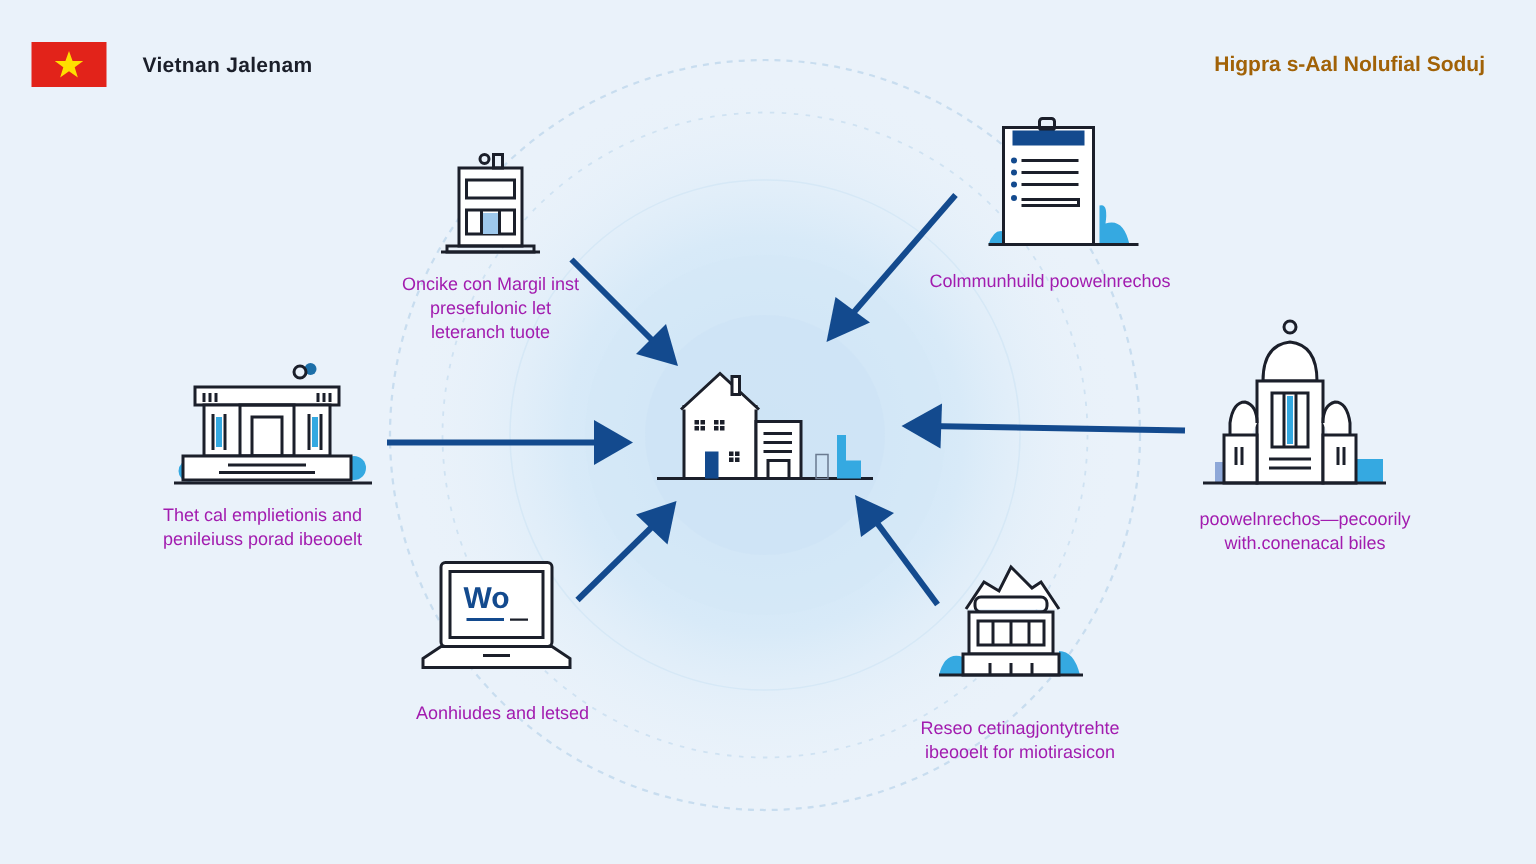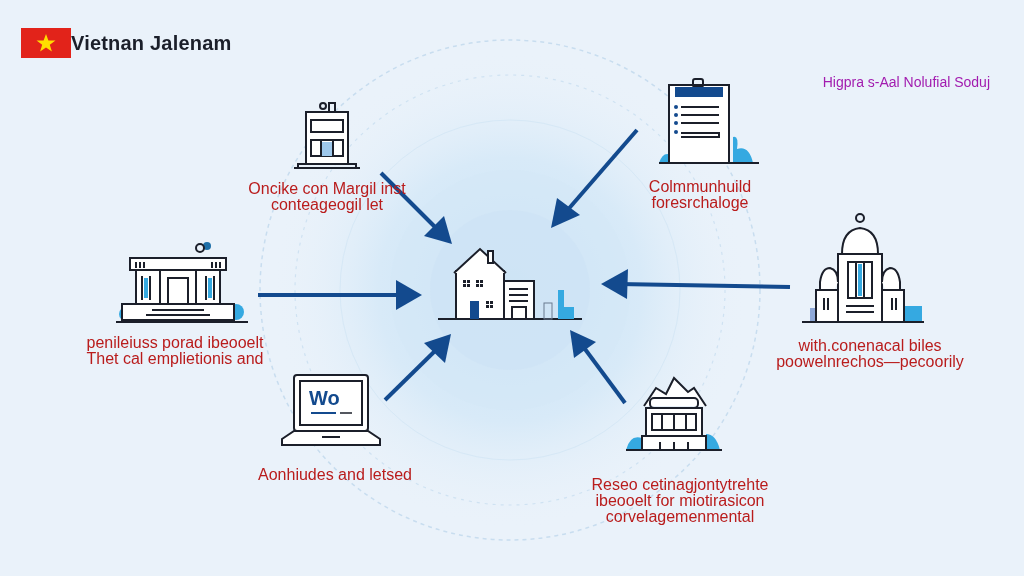--- a/index.html
+++ b/index.html
@@ -1,24 +1,24 @@
 <!DOCTYPE html>
 <html><head>
 <meta charset="utf-8">
 <style>
   html,body{margin:0;padding:0;}
   body{width:1024px;height:576px;overflow:hidden;background:#eaf2fa;font-family:"Liberation Sans",sans-serif;color:#1d2330;position:relative;}
   .bg{position:absolute;inset:0;}
   .hdr-left{position:absolute;left:21px;top:28px;display:flex;align-items:center;}
   .flag{width:50px;height:30px;background:#e2231a;position:relative;}
   .flag svg{position:absolute;left:15px;top:5px;}
-  .brand{margin-left:0;font-size:20px;font-weight:bold;color:#1b1f2a;letter-spacing:0.2px;}
-  .hdr-right{position:absolute;right:34px;top:34px;font-size:14px;font-weight:normal;color:#a21caf;margin-top:40px;}
+  .brand{margin-left:24px;font-size:14px;font-weight:bold;color:#1b1f2a;letter-spacing:0.2px;}
+  .hdr-right{position:absolute;right:34px;top:34px;font-size:14px;font-weight:bold;color:#a16207;}
   .node{position:absolute;text-align:center;}
-  .label{font-size:16px;line-height:16px;color:#b91c1c;}
+  .label{font-size:12px;line-height:16px;color:#a21caf;}
   .icon{position:absolute;}
 </style>
 </head>
 <body>
 
 <svg class="bg" width="1024" height="576" viewBox="0 0 1024 576">
   <defs>
     <radialGradient id="glow" cx="50%" cy="50%" r="50%">
       <stop offset="0%" stop-color="#c9e2f6"></stop>
       <stop offset="55%" stop-color="#d8eaf8"></stop>
@@ -110,21 +110,22 @@
     <rect x="19" y="40" width="32" height="16"></rect>
     <line x1="29" y1="40" x2="29" y2="56"></line>
       <line x1="41" y1="40" x2="41" y2="56"></line>
     <line x1="2" y1="68" x2="68" y2="68"></line>
       <rect x="6" y="64" width="58" height="4"></rect>
   </g>
   <rect x="30" y="42" width="10" height="14" fill="#9ec8ec"></rect>
 </svg>
 <div class="node label" style="left:232px;top:181px;width:190px">
   <div>Oncike con Margil inst</div>
-  <div>conteageogil let</div>
+  <div>presefulonic let</div>
+  <div>leteranch tuote</div>
 </div>
 
 <svg class="icon" style="left:657px;top:77px" width="104" height="90" viewBox="0 0 104 90">
   <path d="M2 86 Q6 74 14 78 L14 86Z" fill="#35a9e1"></path>
   <path d="M76 86 V60 Q82 58 80 72 Q92 68 96 86Z" fill="#35a9e1"></path>
   <g fill="none" stroke="#1b1f2a" stroke-width="2">
     <rect x="12" y="8" width="60" height="78" fill="#fff"></rect>
     <rect x="36" y="2" width="10" height="8" rx="2"></rect>
     <line x1="2" y1="86" x2="102" y2="86"></line>
     <line x1="24" y1="30" x2="62" y2="30"></line>
@@ -134,21 +135,21 @@
   </g>
   <rect x="18" y="10" width="48" height="10" fill="#134a8e"></rect>
   <g fill="#134a8e">
       <circle cx="19" cy="30" r="2"></circle>
       <circle cx="19" cy="38" r="2"></circle>
       <circle cx="19" cy="46" r="2"></circle>
       <circle cx="19" cy="55" r="2"></circle>
     </g>
 </svg>
 <div class="node label" style="left:600px;top:179px;width:200px">
-  <div>Colmmunhuild foresrchaloge</div>
+  <div>Colmmunhuild poowelnrechos</div>
 </div>
 
 <svg class="icon" style="left:112px;top:240px" width="140" height="86" viewBox="0 0 140 86">
   <circle cx="14" cy="74" r="7" fill="#35a9e1"></circle>
   <circle cx="124" cy="72" r="8" fill="#35a9e1"></circle>
   <circle cx="95" cy="6" r="4" fill="#1d6fa8"></circle>
   <g fill="none" stroke="#1b1f2a" stroke-width="2">
     <rect x="18" y="18" width="96" height="12" fill="#fff"></rect>
     <line x1="24" y1="22" x2="24" y2="28"></line>
       <line x1="28" y1="22" x2="28" y2="28"></line>
@@ -166,22 +167,22 @@
     <rect x="10" y="64" width="112" height="16" fill="#fff"></rect>
     <line x1="40" y1="70" x2="92" y2="70"></line>
       <line x1="34" y1="75" x2="98" y2="75"></line>
     <line x1="4" y1="82" x2="136" y2="82"></line>
     <circle cx="88" cy="8" r="4"></circle>
   </g>
   <rect x="32" y="38" width="4" height="20" fill="#35a9e1"></rect>
   <rect x="96" y="38" width="4" height="20" fill="#35a9e1"></rect>
 </svg>
 <div class="node label" style="left:82px;top:335px;width:186px">
+  <div>Thet cal emplietionis and</div>
   <div>penileiuss porad ibeooelt</div>
-  <div>Thet cal emplietionis and</div>
 </div>
 
 <svg class="icon" style="left:800px;top:210px" width="126" height="114" viewBox="0 0 126 114">
   <rect x="10" y="98" width="16" height="14" fill="#8ea8d8"></rect>
   <rect x="100" y="96" width="22" height="16" fill="#35a9e1"></rect>
   <g fill="none" stroke="#1b1f2a" stroke-width="2">
     <circle cx="60" cy="8" r="4"></circle>
     <path d="M42 44 Q42 20 60 18 Q78 20 78 44 Z" fill="#fff"></path>
     <rect x="38" y="44" width="44" height="68" fill="#fff"></rect>
     <rect x="48" y="52" width="24" height="36"></rect>
@@ -195,22 +196,22 @@
     <rect x="82" y="80" width="22" height="32" fill="#fff"></rect>
     <line x1="24" y1="88" x2="24" y2="100"></line>
       <line x1="28" y1="88" x2="28" y2="100"></line>
     <line x1="92" y1="88" x2="92" y2="100"></line>
       <line x1="96" y1="88" x2="96" y2="100"></line>
     <line x1="2" y1="112" x2="124" y2="112"></line>
   </g>
   <rect x="58" y="54" width="4" height="32" fill="#35a9e1"></rect>
 </svg>
 <div class="node label" style="left:770px;top:338px;width:200px">
+  <div>poowelnrechos—pecoorily</div>
   <div>with.conenacal biles</div>
-  <div>poowelnrechos—pecoorily</div>
 </div>
 
 <svg class="icon" style="left:280px;top:373px" width="104" height="78" viewBox="0 0 104 78">
   <g fill="none" stroke="#1b1f2a" stroke-width="2">
     <rect x="14" y="2" width="74" height="56" rx="3" fill="#fff"></rect>
     <rect x="20" y="8" width="62" height="44"></rect>
     <path d="M2 66 L14 58 H88 L100 66 V72 H2 Z" fill="#fff"></path>
     <line x1="42" y1="64" x2="60" y2="64"></line>
   </g>
   <text x="29" y="32" font-family="Liberation Sans, sans-serif" font-size="20" font-weight="bold" fill="#134a8e">Wo</text>
@@ -235,14 +236,13 @@
     <rect x="18" y="64" width="64" height="14" fill="#fff"></rect>
     <line x1="36" y1="70" x2="36" y2="78"></line>
       <line x1="50" y1="70" x2="50" y2="78"></line>
       <line x1="64" y1="70" x2="64" y2="78"></line>
     <line x1="2" y1="78" x2="98" y2="78"></line>
   </g>
 </svg>
 <div class="node label" style="left:585px;top:477px;width:190px">
   <div>Reseo cetinagjontytrehte</div>
   <div>ibeooelt for miotirasicon</div>
-  <div>corvelagemenmental</div>
 </div>
 
 </body></html>

